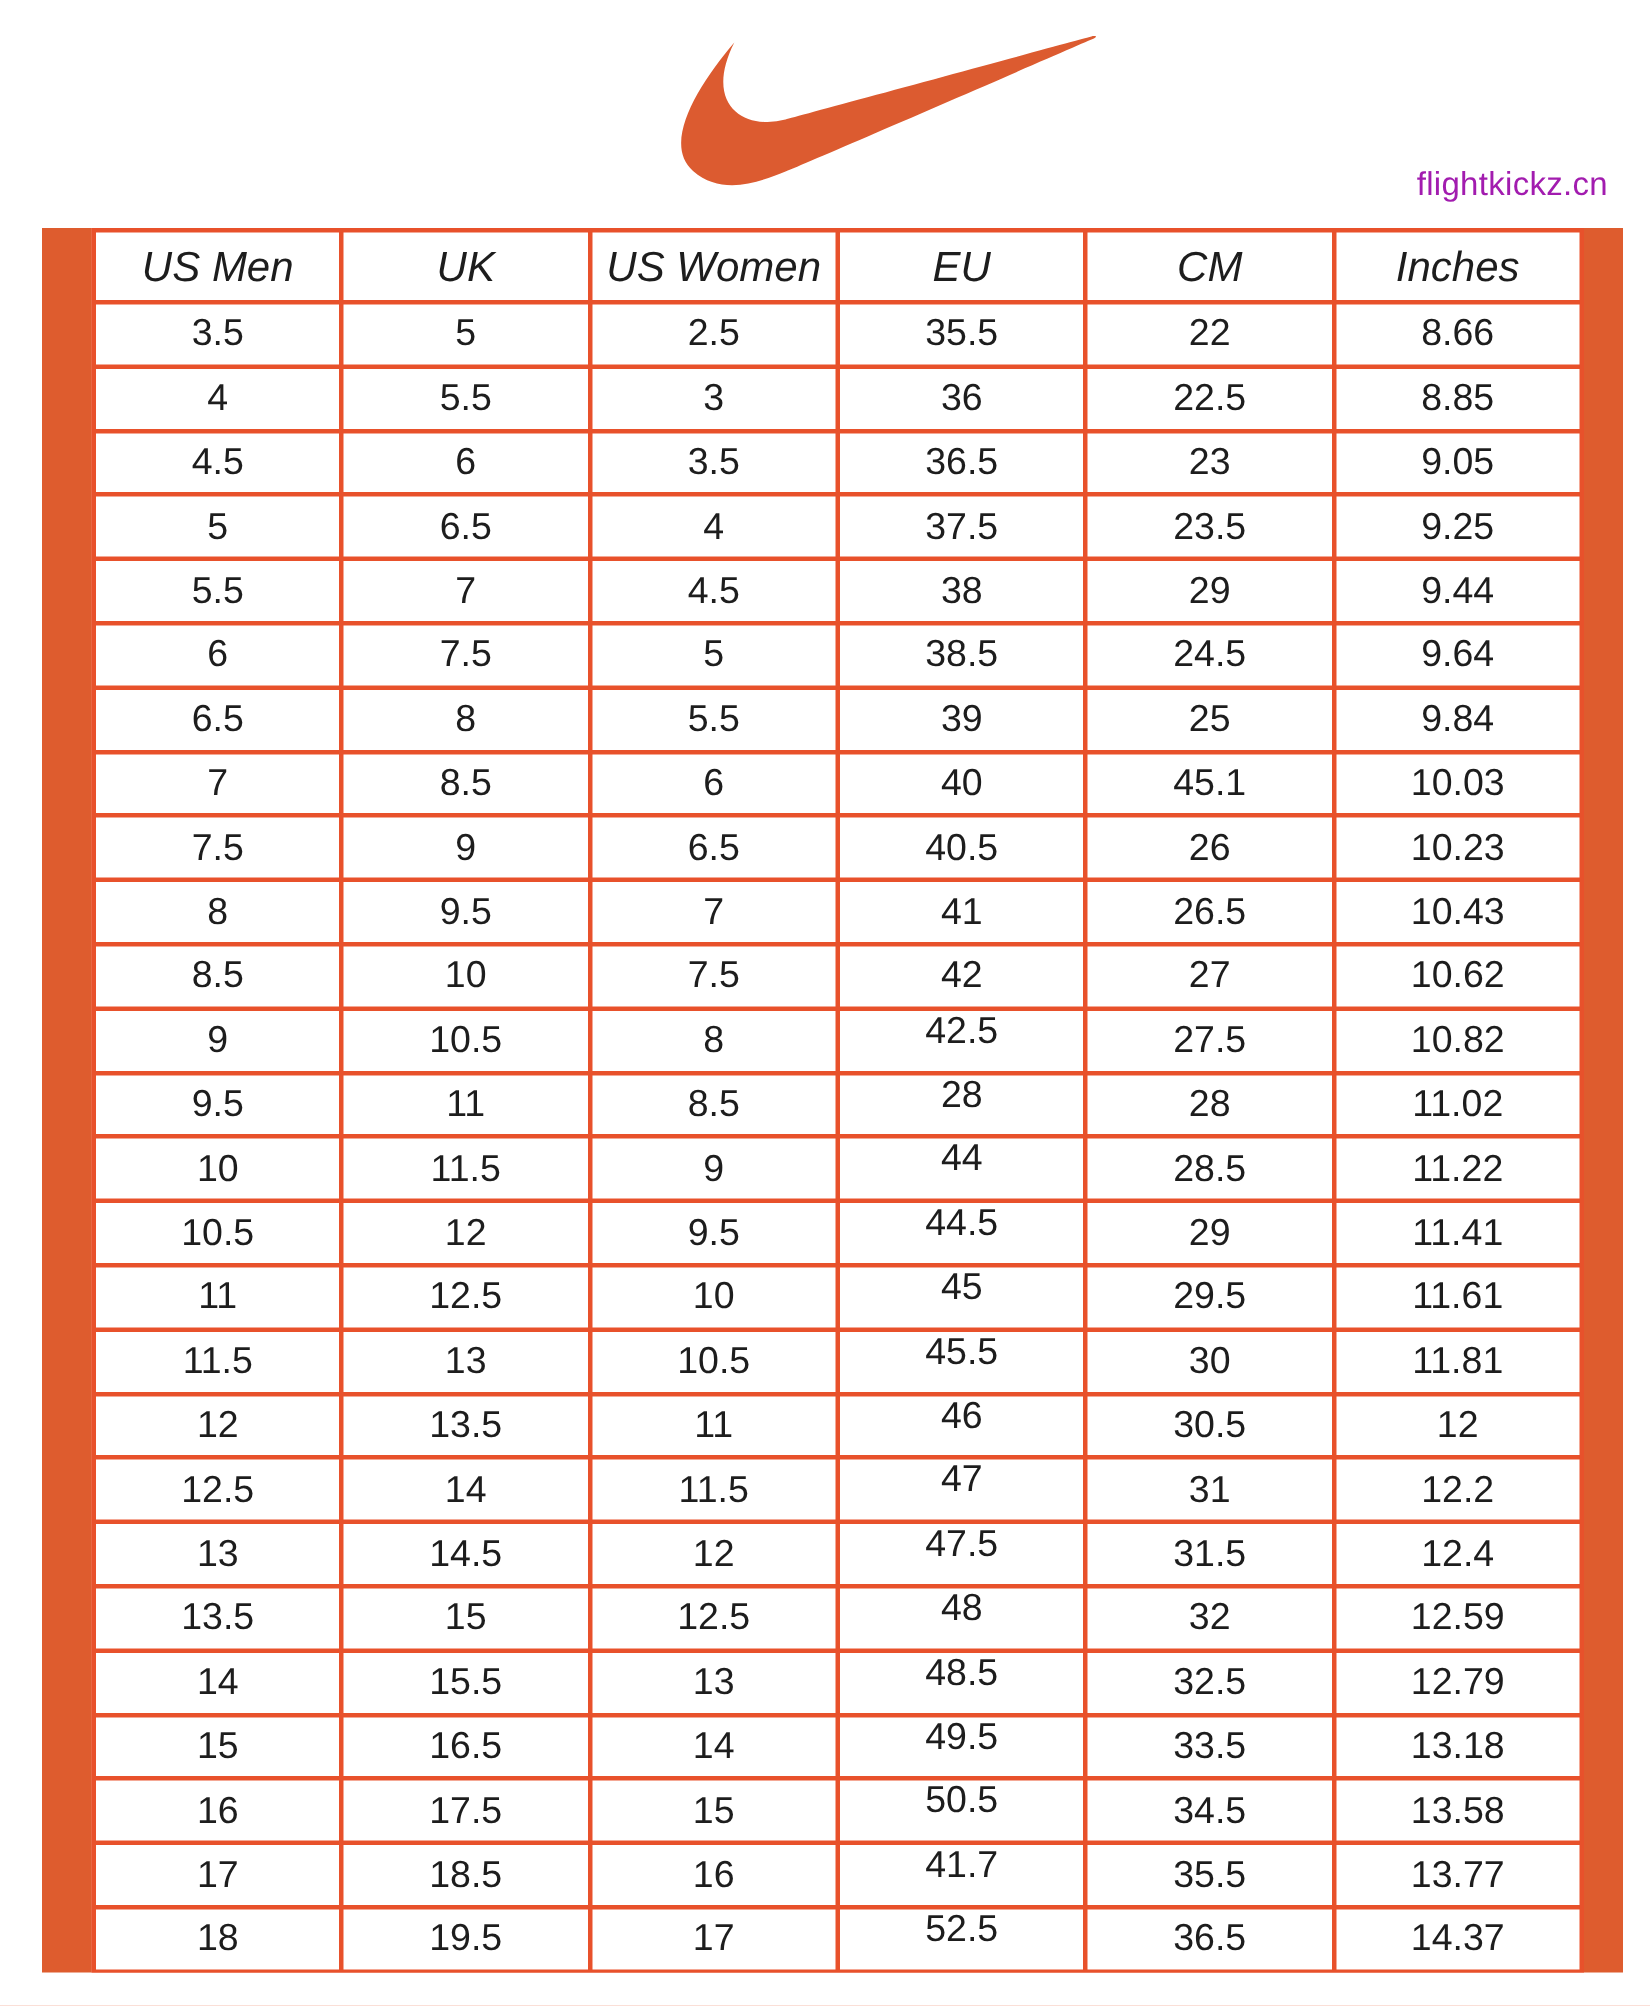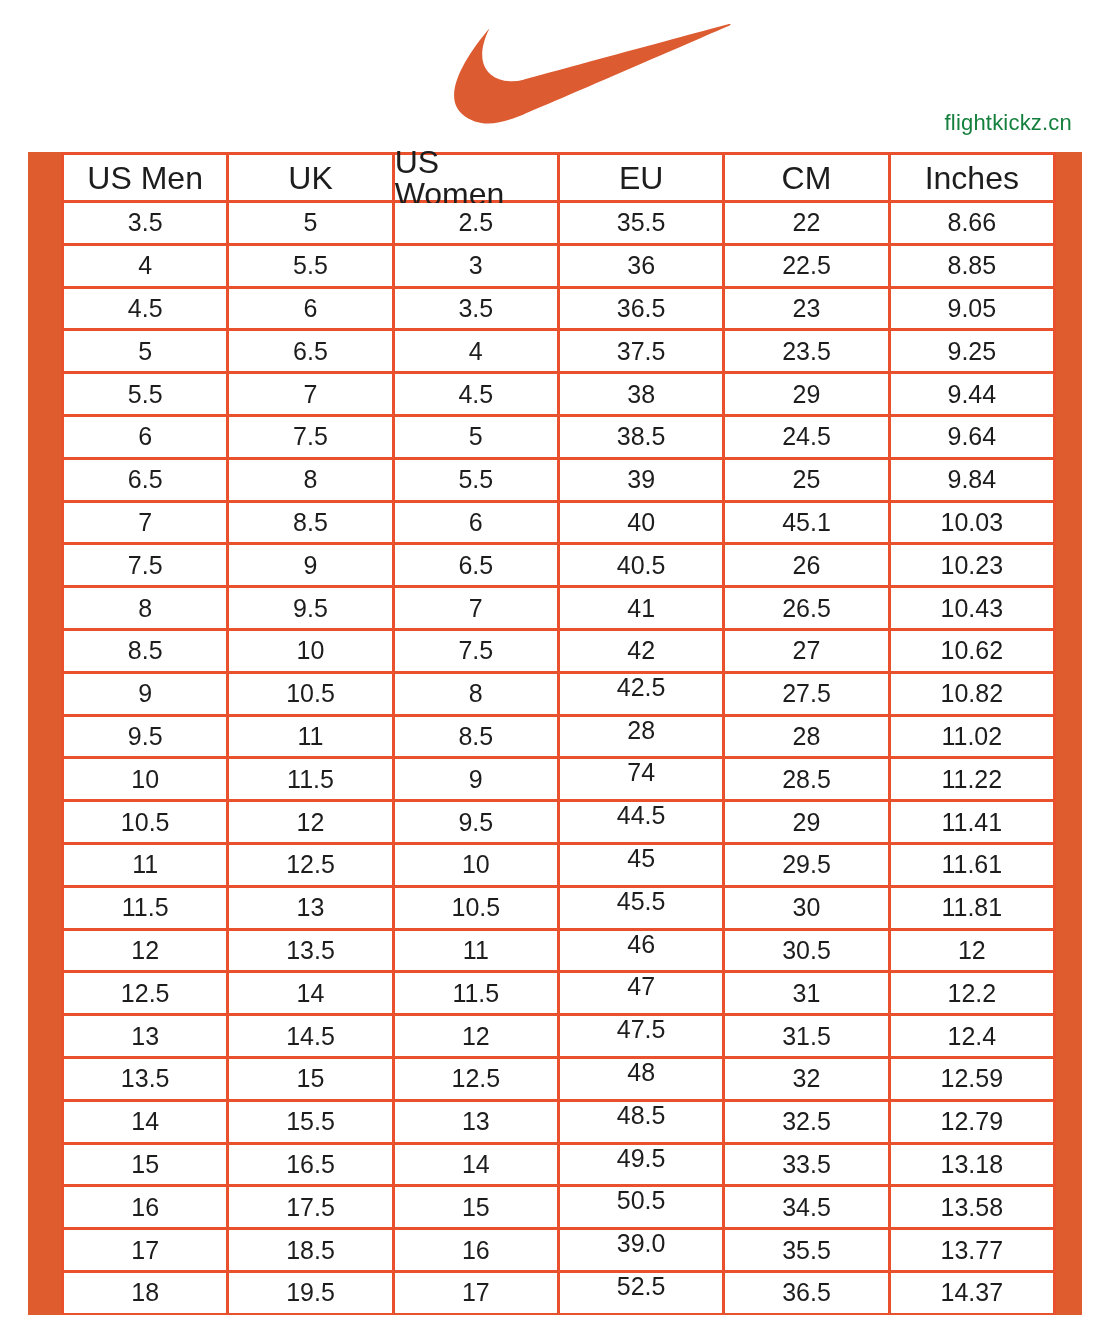--- a/index.html
+++ b/index.html
@@ -32,21 +32,21 @@
     height: 102px;
   }
   .swoosh path { fill: var(--logo-color); }
   .watermark {
     position: absolute;
     right: 28px;
     top: 110px;
     font-size: 22px;
     font-weight: 500;
     letter-spacing: 0.2px;
-    color: #15803d;
+    color: #a21caf;
   }
   .table-area {
     display: flex;
     align-items: stretch;
     margin-left: 28px;
     margin-right: 18px;
     height: 1163px;
   }
   .side-bar {
     background: var(--accent-bar);
@@ -65,21 +65,21 @@
   }
   .cell {
     background: #fff;
     display: flex;
     align-items: center;
     justify-content: center;
     font-size: 25px;
     line-height: 1;
     color: var(--text-color);
   }
-  .cell.th { font-size: 32px; }
+  .cell.th { font-size: 28px; font-style: italic; }
   .cell.raised {
     align-items: flex-start;
     padding-top: 1px;
   }
 </style>
 </head>
 <body>
 
 <div class="page">
 
@@ -173,21 +173,21 @@
         <div class="cell td">10.82</div>
         <div class="cell td">9.5</div>
         <div class="cell td">11</div>
         <div class="cell td">8.5</div>
         <div class="cell td raised">28</div>
         <div class="cell td">28</div>
         <div class="cell td">11.02</div>
         <div class="cell td">10</div>
         <div class="cell td">11.5</div>
         <div class="cell td">9</div>
-        <div class="cell td raised">74</div>
+        <div class="cell td raised">44</div>
         <div class="cell td">28.5</div>
         <div class="cell td">11.22</div>
         <div class="cell td">10.5</div>
         <div class="cell td">12</div>
         <div class="cell td">9.5</div>
         <div class="cell td raised">44.5</div>
         <div class="cell td">29</div>
         <div class="cell td">11.41</div>
         <div class="cell td">11</div>
         <div class="cell td">12.5</div>
@@ -239,21 +239,21 @@
         <div class="cell td">13.18</div>
         <div class="cell td">16</div>
         <div class="cell td">17.5</div>
         <div class="cell td">15</div>
         <div class="cell td raised">50.5</div>
         <div class="cell td">34.5</div>
         <div class="cell td">13.58</div>
         <div class="cell td">17</div>
         <div class="cell td">18.5</div>
         <div class="cell td">16</div>
-        <div class="cell td raised">39.0</div>
+        <div class="cell td raised">41.7</div>
         <div class="cell td">35.5</div>
         <div class="cell td">13.77</div>
         <div class="cell td">18</div>
         <div class="cell td">19.5</div>
         <div class="cell td">17</div>
         <div class="cell td raised">52.5</div>
         <div class="cell td">36.5</div>
         <div class="cell td">14.37</div>
       </div>
     <div class="side-bar right"></div>

